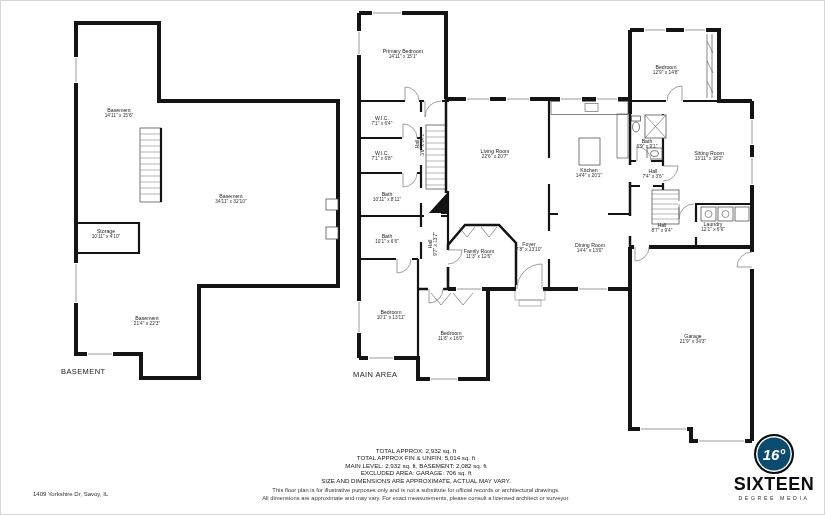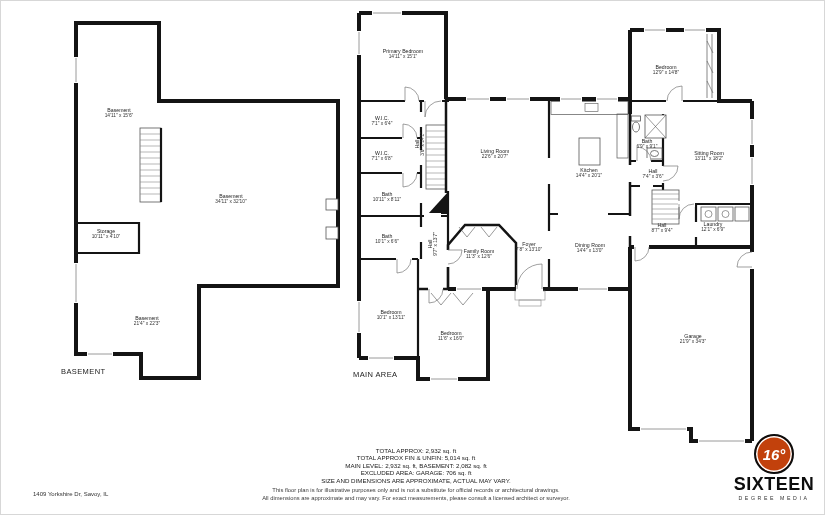--- a/index.html
+++ b/index.html
@@ -21,21 +21,21 @@
   .room-label.rot{transform:translate(-50%,-50%) rotate(-90deg);}
   .rname{font-size:5.2px;color:#1c1c1c;}
   .rdims{font-size:4.8px;color:#333;}
   .level-title{position:absolute;font-size:7.5px;letter-spacing:.4px;color:#1a1a1a;}
   .summary{position:absolute;left:200px;top:446px;width:430px;text-align:center;}
   .sline{font-size:6.2px;line-height:1.2;color:#1a1a1a;}
   .disc{margin-top:3px;}
   .dline{font-size:5.8px;line-height:1.35;color:#3a3a3a;}
   .address{position:absolute;left:32px;top:490px;font-size:6px;color:#333;}
   .brand{position:absolute;left:726px;top:433px;width:94px;text-align:center;}
-  .brand-icon{width:36px;height:36px;margin:0 auto;border-radius:50%;background:#c2410c;
+  .brand-icon{width:36px;height:36px;margin:0 auto;border-radius:50%;background:#0c4a6e;
     color:#fff;display:flex;align-items:center;justify-content:center;
     font-size:15px;font-weight:bold;font-style:italic;border:2px solid #0d0d0d;box-shadow:inset 0 0 0 1.5px #fff;}
   .brand-name{font-size:18px;font-weight:bold;letter-spacing:.5px;color:#0d0d0d;margin-top:1px;line-height:1;}
   .brand-tag{font-size:5.2px;letter-spacing:2.6px;color:#333;margin-top:2px;}
 </style>
 </head>
 <body>
 
 <div class="stage">
 

